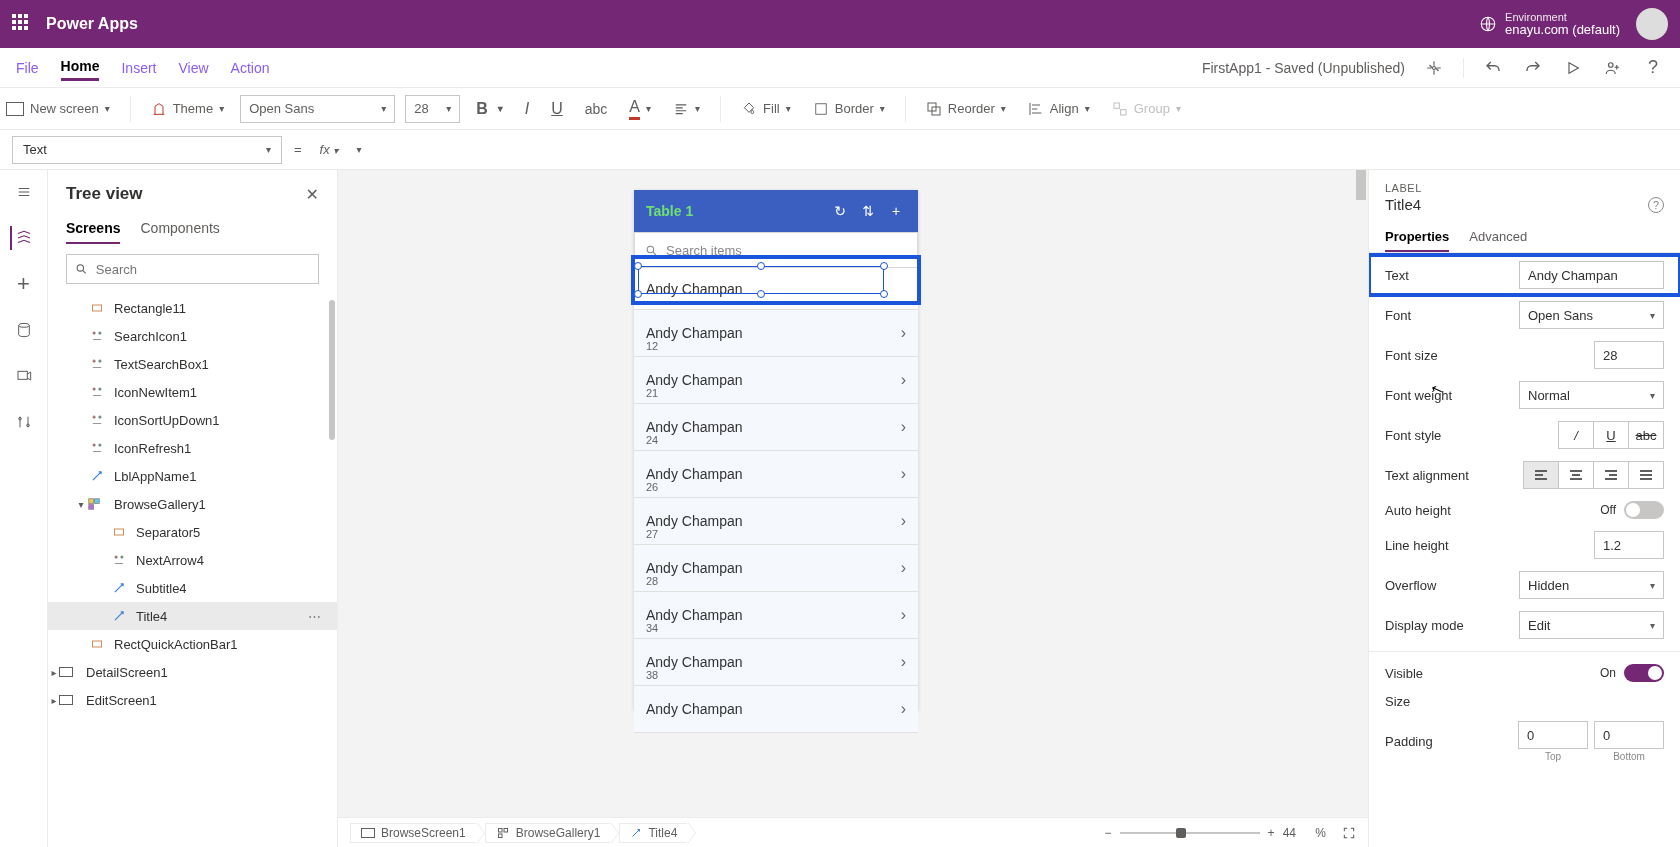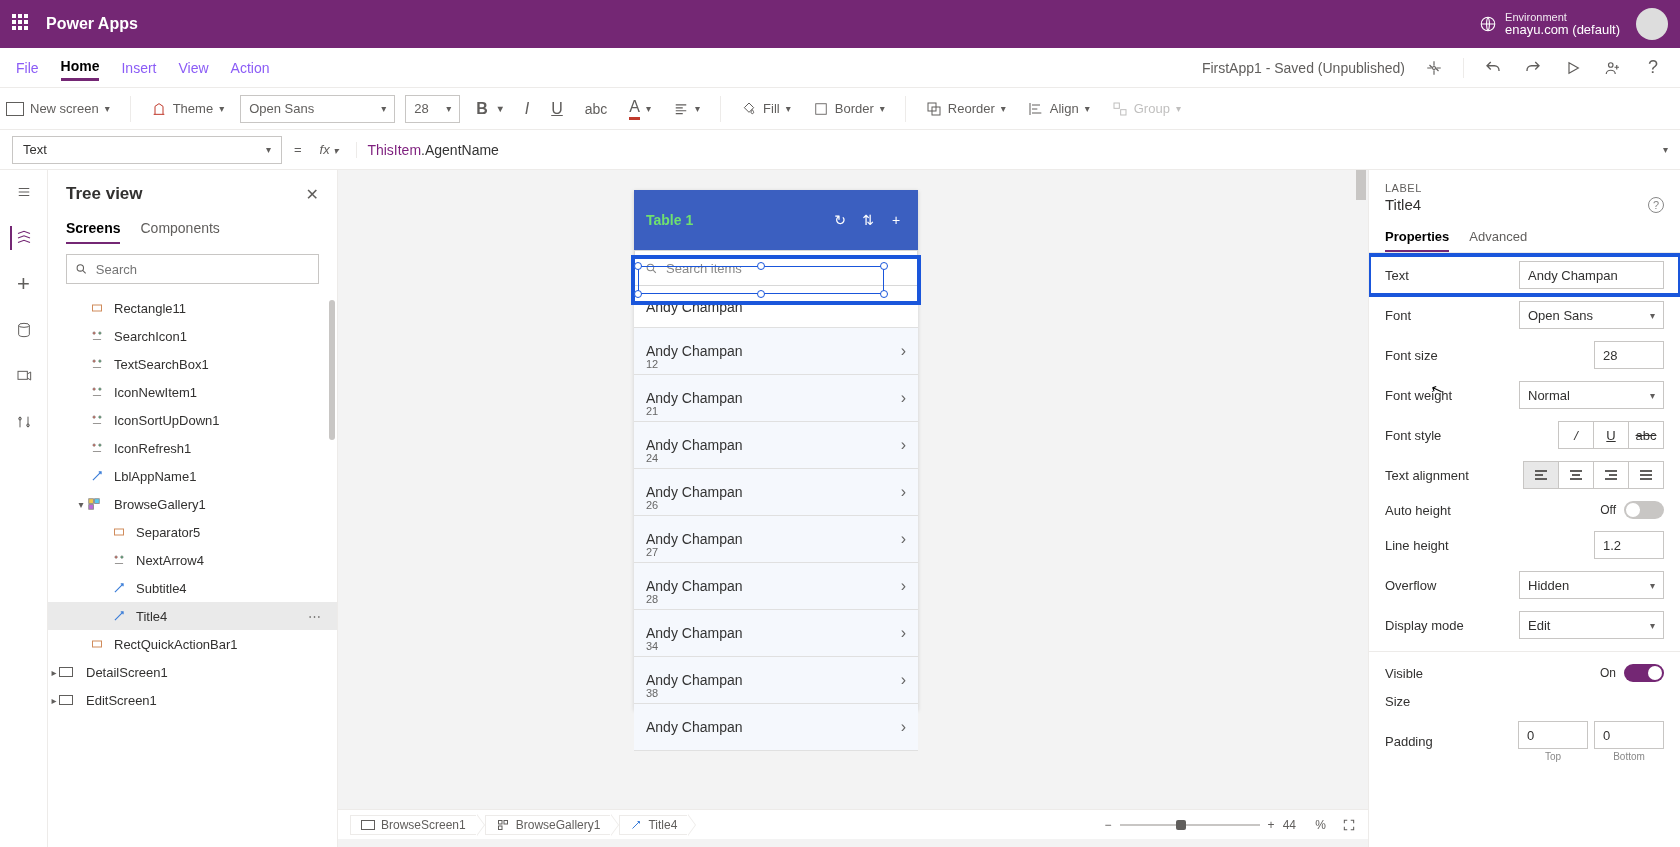--- a/index.html
+++ b/index.html
@@ -66,38 +66,38 @@
 .tree-item .ticon { width: 18px; height: 16px; display: flex; align-items: center; justify-content: center; color: #605e5c; }
 .tree-item.selected { background: #eaeaea; }
 .tree-item .dots { margin-left: auto; color: #605e5c; margin-right: 8px; }
 .tree-scroll-thumb { position: absolute; right: 2px; top: 6px; width: 6px; height: 140px; background: #c8c6c4; border-radius: 3px; }
 
 
 .canvas-wrap { flex: 1; position: relative; background: #f3f3f3; overflow: hidden; }
 .canvas-scroll { position: absolute; right: 0; top: 0; bottom: 30px; width: 14px; background: #f3f3f3; }
 .canvas-scroll .thumb { position: absolute; top: 0; left: 2px; width: 10px; height: 30px; background: #c8c6c4; }
 .phone { position: absolute; left: 296px; top: 20px; width: 284px; height: 520px; background: #fff; box-shadow: 0 1px 4px rgba(0,0,0,0.15); }
-.phone-header { height: 60px; background: #3b5fc0; color: #fff; display: flex; align-items: center; padding: 0 12px; font-size: 14px; }
+.phone-header { height: 42px; background: #3b5fc0; color: #fff; display: flex; align-items: center; padding: 0 12px; font-size: 14px; }
 .phone-header .title { color: #6fe06f; font-weight: 600; flex: 1; }
 .phone-header .hicon { width: 20px; text-align: center; cursor: pointer; margin-left: 8px; }
 .phone-search { height: 36px; border: 1px solid #d8d8d8; margin: 0; display: flex; align-items: center; padding: 0 10px; gap: 8px; color: #888; font-size: 13px; }
 .gallery-row { height: 47px; border-bottom: 1px solid #e0e0e0; display: flex; align-items: center; padding: 0 12px; background: #f5f8fd; position: relative; }
 .gallery-row .name { font-size: 14px; color: #333; }
 .gallery-row .sub { position: absolute; left: 12px; bottom: 4px; font-size: 11px; color: #666; }
 .gallery-row .arrow { margin-left: auto; color: #666; font-size: 16px; }
 .gallery-row.first { height: 42px; background: #fff; }
 .sel-box { position: absolute; left: 293px; top: 85px; width: 290px; height: 50px; border: 4px solid #1a56db; pointer-events: none; }
 .sel-inner { position: absolute; left: 300px; top: 96px; width: 246px; height: 28px; border: 1px solid #1a56db; pointer-events: none; }
 .sel-inner .handle { position: absolute; width: 8px; height: 8px; background: #fff; border: 1px solid #1a56db; border-radius: 50%; }
 .sel-inner .h-tl { top: -5px; left: -5px; } .sel-inner .h-tr { top: -5px; right: -5px; }
 .sel-inner .h-bl { bottom: -5px; left: -5px; } .sel-inner .h-br { bottom: -5px; right: -5px; }
 .sel-inner .h-tc { top: -5px; left: calc(50% - 4px); } .sel-inner .h-bc { bottom: -5px; left: calc(50% - 4px); }
 
 
-.canvas-footer { position: absolute; bottom: 8px; left: 0; right: 0; height: 30px; border-top: 1px solid #edebe9; background: #fff; display: flex; align-items: center; padding: 0 12px; gap: 8px; font-size: 12px; color: #605e5c; }
+.canvas-footer { position: absolute; bottom: 0; left: 0; right: 0; height: 30px; border-top: 1px solid #edebe9; background: #fff; display: flex; align-items: center; padding: 0 12px; gap: 8px; font-size: 12px; color: #605e5c; }
 .bc { display: flex; align-items: center; gap: 6px; padding: 2px 10px; border: 1px solid #edebe9; background: #fff; position: relative; }
 .bc::after { content: ''; position: absolute; right: -8px; top: 50%; transform: translateY(-50%); border-left: 8px solid #fff; border-top: 11px solid transparent; border-bottom: 11px solid transparent; filter: drop-shadow(1px 0 0 #edebe9); }
 .canvas-footer .spacer { flex: 1; }
 .zoom { display: flex; align-items: center; gap: 8px; }
 .zoom .track { width: 140px; height: 2px; background: #c8c6c4; position: relative; }
 .zoom .thumb { position: absolute; top: -4px; left: 40%; width: 10px; height: 10px; background: #605e5c; border-radius: 2px; }
 
 
 .props { width: 312px; border-left: 1px solid #edebe9; display: flex; flex-direction: column; padding: 12px 0 0px; overflow-y: auto; }
 .props .phead { padding: 0 16px; }
@@ -274,21 +274,20 @@
     </div>
 </div>
 
 <div class="formulabar">
   <div class="prop-select">
       <span>Text</span>
       <span class="chev">▾</span>
     </div>
   <span class="eq">=</span>
   <span class="fx"><span>fx</span> <span class="chev">▾</span></span>
-  <div class="formula"><span class="obj">ThisItem</span><span class="prop">.AgentName</span></div>
   <span class="chev">▾</span>
 </div>
 
 <div class="main">
 
   <div class="leftrail">
     <div class="ritem">
         <svg width="18" height="14" viewBox="0 0 24 24" stroke="#605e5c" stroke-width="2">
           <path d="M3 6h18M3 12h18M3 18h18"></path>
         </svg>

